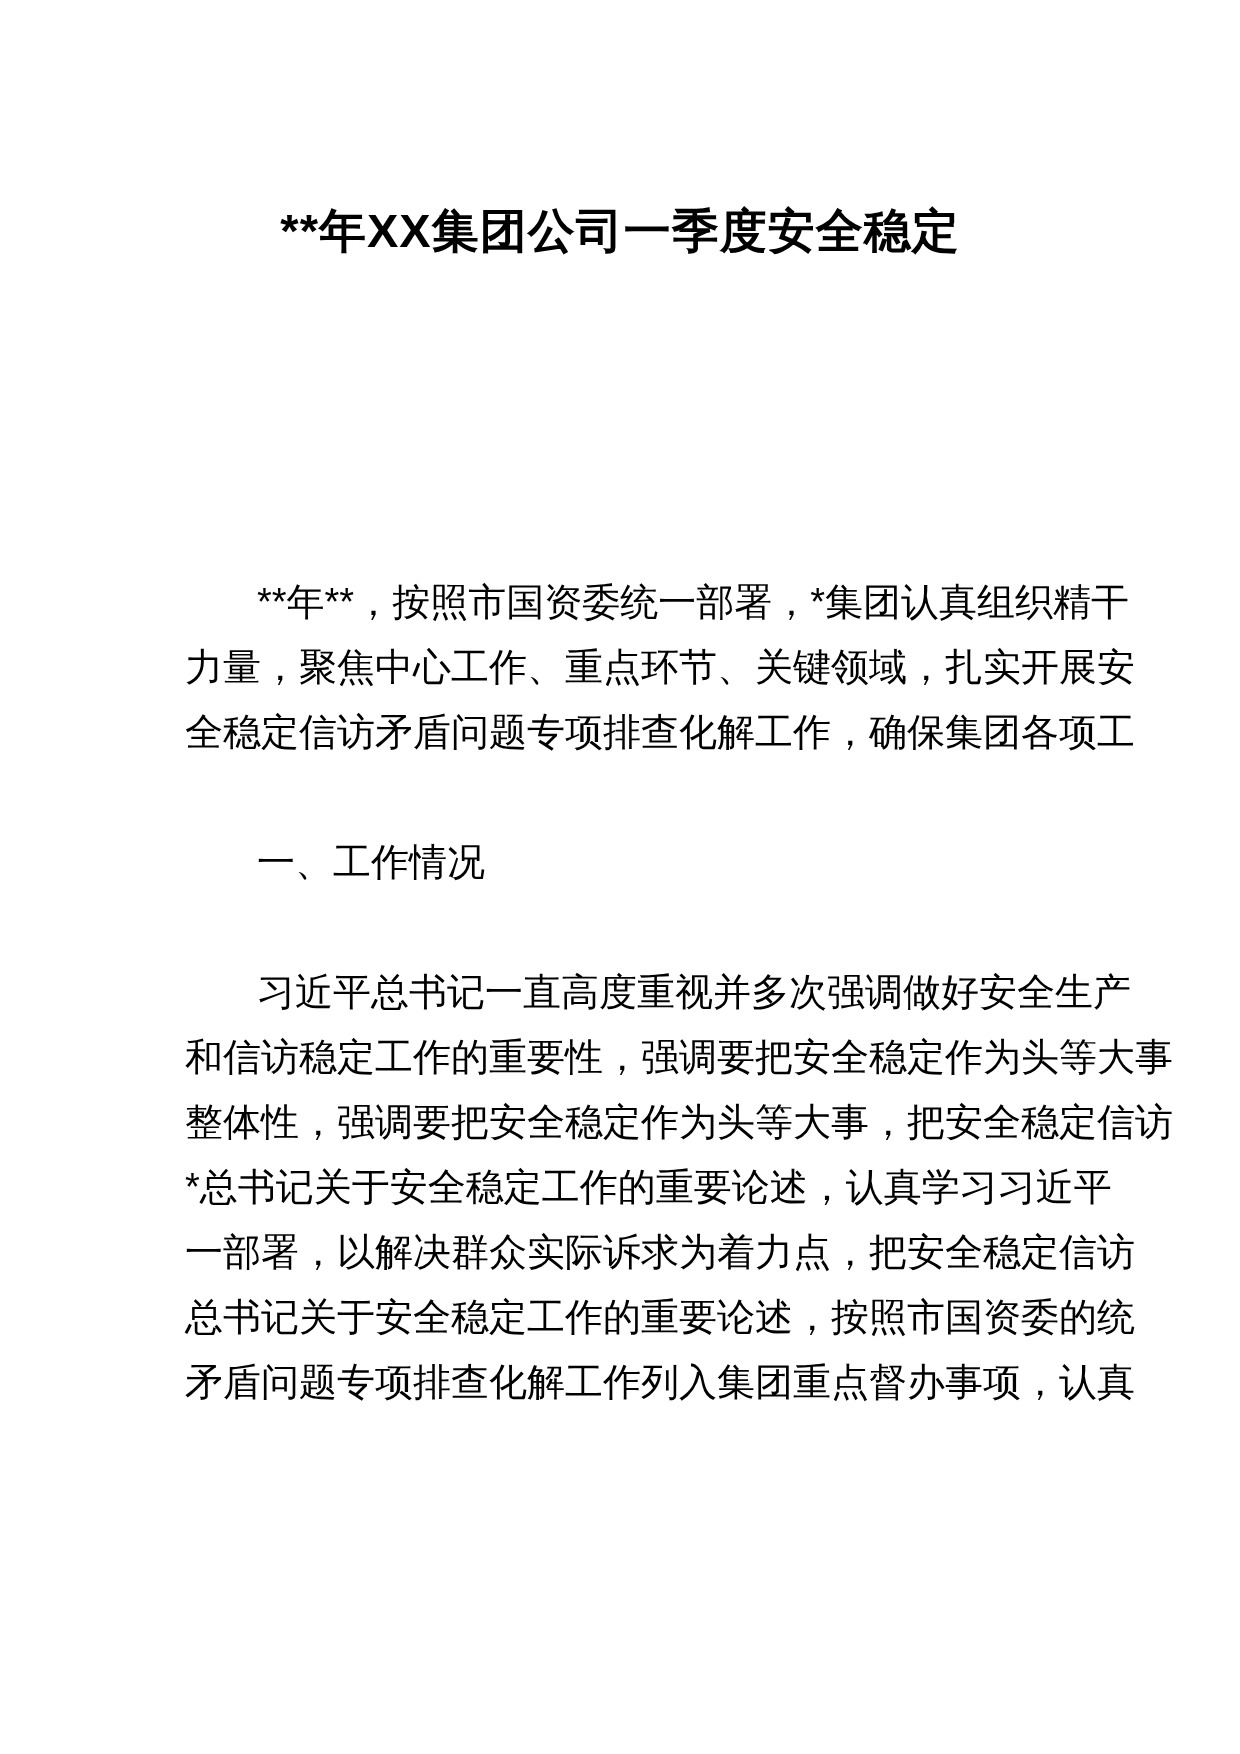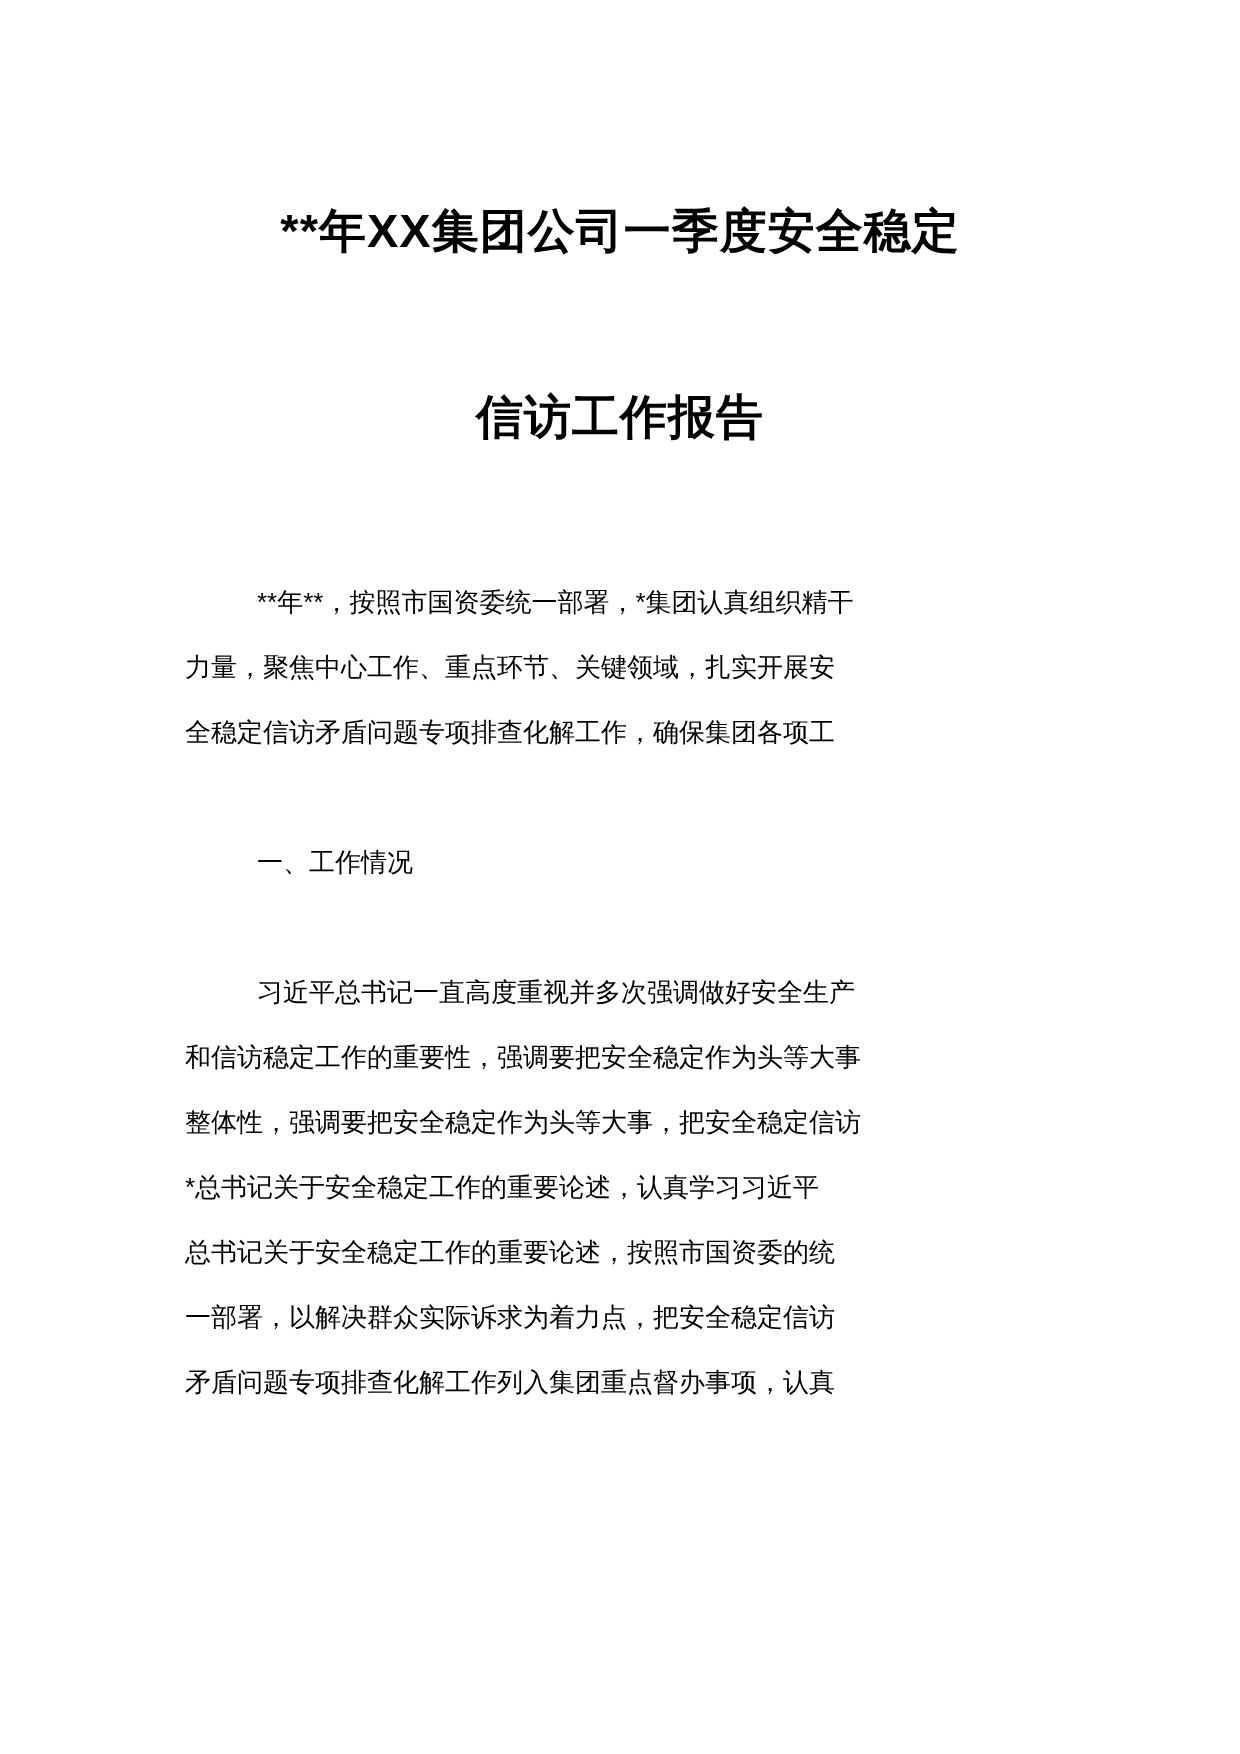--- a/index.html
+++ b/index.html
@@ -35,48 +35,47 @@
   .doc-body {
     position: absolute;
     top: 570px;
     left: 185px;
     right: 185px;
   }
   .line {
     display: block;
     height: 65px;
     line-height: 65px;
-    font-size: 26px;
+    font-size: 38px;
     font-weight: 400;
     white-space: nowrap;
     letter-spacing: 0;
   }
   .line.first {
     text-indent: 72px;
   }
   .line.blank {
     height: 65px;
   }
 </style>
 </head>
 <body>
 
 <div class="page">
   <div class="title-block">
     <span class="title-line">**年XX集团公司一季度安全稳定</span>
-    <span class="title-line">信访工作报告</span>
   </div>
   <div class="doc-body">
       <div class="line first">**年**，按照市国资委统一部署，*集团认真组织精干</div>
       <div class="line">力量，聚焦中心工作、重点环节、关键领域，扎实开展安</div>
       <div class="line">全稳定信访矛盾问题专项排查化解工作，确保集团各项工</div>
       <div class="line blank"></div>
       <div class="line first heading">一、工作情况</div>
       <div class="line blank"></div>
       <div class="line first">习近平总书记一直高度重视并多次强调做好安全生产</div>
       <div class="line">和信访稳定工作的重要性，强调要把安全稳定作为头等大事</div>
       <div class="line">整体性，强调要把安全稳定作为头等大事，把安全稳定信访</div>
       <div class="line">*总书记关于安全稳定工作的重要论述，认真学习习近平</div>
+      <div class="line">一部署，以解决群众实际诉求为着力点，把安全稳定信访</div>
       <div class="line">总书记关于安全稳定工作的重要论述，按照市国资委的统</div>
-      <div class="line">一部署，以解决群众实际诉求为着力点，把安全稳定信访</div>
       <div class="line">矛盾问题专项排查化解工作列入集团重点督办事项，认真</div>
     </div>
 </div>
 
 </body></html>

